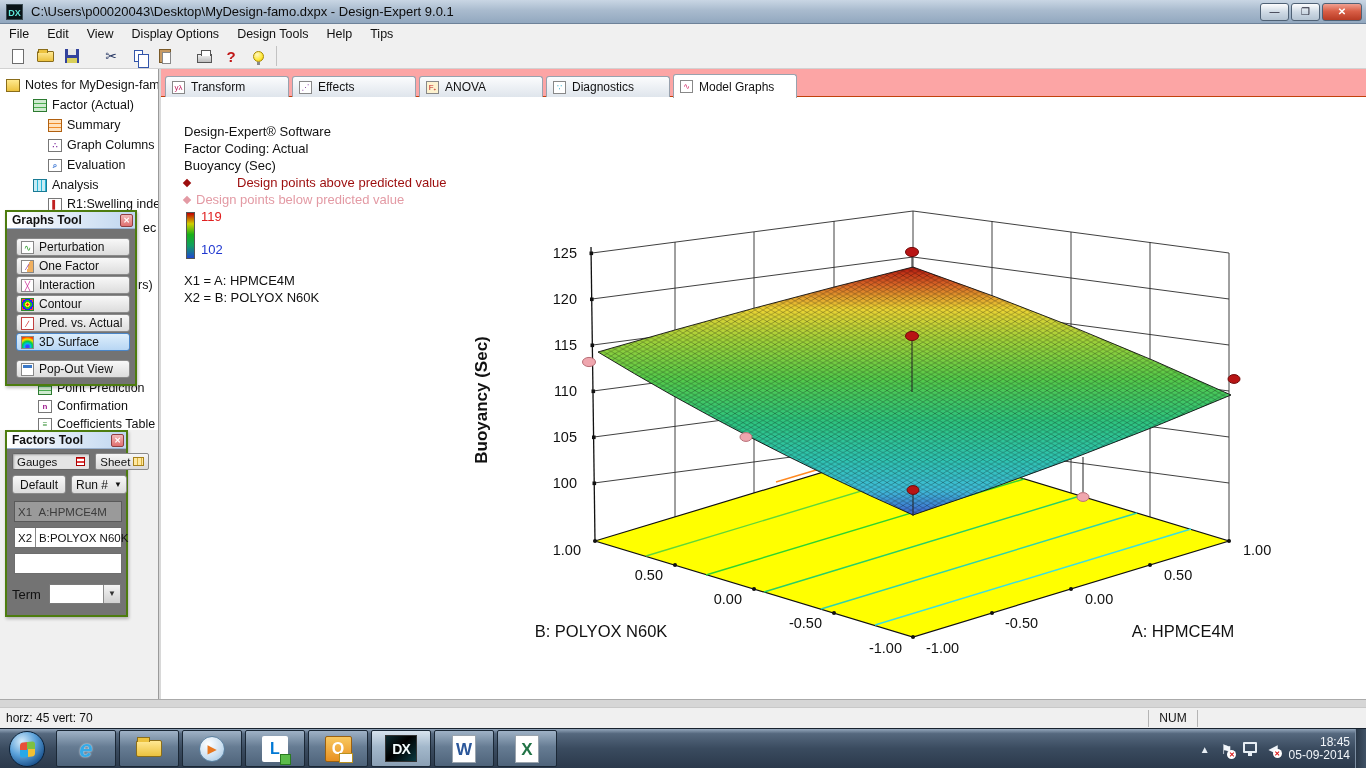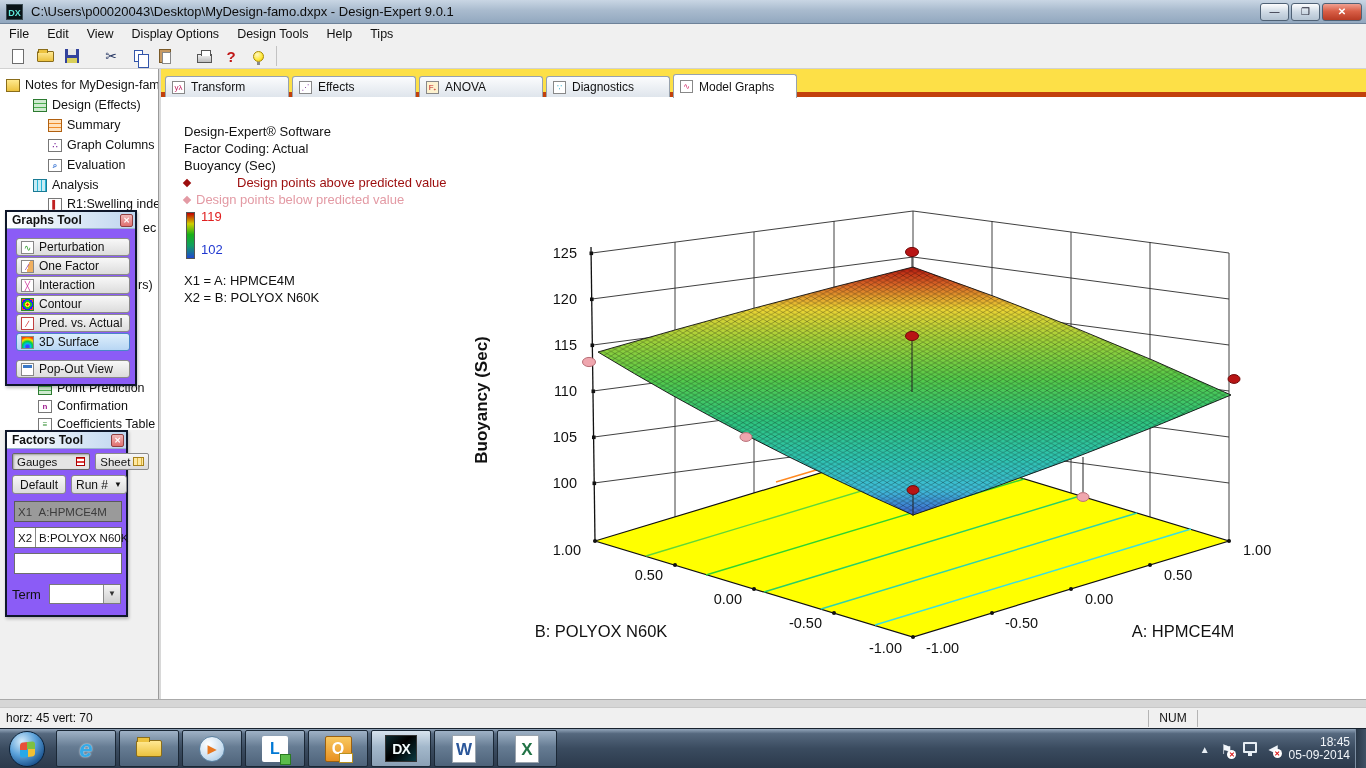--- a/index.html
+++ b/index.html
@@ -58,21 +58,21 @@
   .ti-orange { background:repeating-linear-gradient(0deg,#ffe2bf 0 3px,#ef8c2a 3px 4px),#ffe9cf; border-color:#b06010; }
   .ti-scatter { color:#8030a0; font-weight:bold; }
   .ti-mag { color:#2a6ad0; font-weight:bold; }
   .ti-blue { background:repeating-linear-gradient(90deg,#c8ecf4 0 3px,#28b6d8 3px 4px),#d8f2f8; border-color:#1a7a94; }
   .ti-resp { color:#c02020; font-weight:bold; }
   .ti-conf { color:#a02090; font-weight:bold; }
   .ti-coef { color:#2a8a2a; font-weight:bold; }
   .frag { position:absolute; font-size:12.5px; white-space:nowrap; }
 
   
-  .palette { position:absolute; background:#8b5cf6; border:2px solid #0f172a; box-shadow:1px 2px 3px rgba(0,0,0,.25); z-index:5; }
+  .palette { position:absolute; background:#737373; border:2px solid #4d7c0f; box-shadow:1px 2px 3px rgba(0,0,0,.25); z-index:5; }
   .pal-title { height:17px; background:linear-gradient(90deg,#ffffff,#bfd6ef); display:flex; align-items:center;
     padding-left:5px; font-weight:bold; font-size:12px; border-bottom:1px solid #9ab2cf; position:relative; }
   .pal-close { position:absolute; right:2px; top:2px; width:13px; height:13px; background:linear-gradient(#f2b8b8,#e07070);
     border:1px solid #904040; border-radius:2px; color:#fff; font-size:8px; line-height:11px; text-align:center; font-weight:bold; }
   .gt-btn { position:absolute; left:9px; width:114px; height:18px; border:1px solid #8a8a8a; border-radius:3px;
     background:linear-gradient(#f8f8f8,#dcdcdc); display:flex; align-items:center; gap:5px; padding-left:4px; font-size:12px; }
   .gt-btn.sel { background:linear-gradient(#ddeefc,#b8d6f4); border-color:#4a86c8; }
   .gi { width:13px; height:13px; border:1px solid #888; background:#fff; font-size:9px; line-height:12px; text-align:center; flex:0 0 auto; }
   .gi-pert { color:#2a9a2a; }
   .gi-onef { background:linear-gradient(105deg,#fff 55%,#f0b060 55%); color:#8030a0; }
@@ -94,21 +94,21 @@
     display:flex; align-items:center; font-size:11.5px; }
   .ft-field.selgray { background:#9a9a9a; color:#3c3c3c; border-color:#5a5a5a; }
   .ft-cell-label { padding:0 3px; border-right:1px solid #888; height:100%; display:flex; align-items:center; }
   .ft-cell-val { padding-left:3px; white-space:nowrap; }
   .combo { height:20px; background:#fff; border:1px solid #7a7a7a; position:relative; }
   .combo .drop { position:absolute; right:0; top:0; width:17px; height:100%; background:linear-gradient(#f4f4f4,#d0d0d0);
     border-left:1px solid #8a8a8a; font-size:8px; text-align:center; line-height:18px; color:#333; }
 
   
   .content { position:absolute; left:161px; top:0; width:1205px; height:630px; background:#fff; }
-  .tabstrip { position:absolute; left:0; top:0; width:1205px; height:28px; background:#fde047; border-bottom:5px solid #c2410c; }
+  .tabstrip { position:absolute; left:0; top:0; width:1205px; height:28px; background:#fca5a5; border-bottom:1px solid #c2410c; }
   .tab { position:absolute; top:7px; height:21px; width:124px; border:1px solid #98a2ae; border-bottom:none;
     border-radius:3px 3px 0 0; background:linear-gradient(#fbfcfd,#dfe5ec); display:flex; align-items:center; gap:6px;
     padding-left:6px; font-size:12px; }
   .tab.sel { top:5px; height:24px; background:#fff; z-index:2; }
   .tabi { width:13px; height:13px; border:1px solid #888; background:#fff; font-size:8px; line-height:12px; text-align:center; flex:0 0 auto; }
 
   
   .legend { position:absolute; left:23px; top:54px; font-size:13px; line-height:17px; white-space:nowrap; }
   .lg-row { display:flex; align-items:center; gap:6px; }
   .diamond { width:6px; height:6px; transform:rotate(45deg); flex:0 0 auto; }
@@ -235,21 +235,21 @@
 
     <div class="left-panel">
       <div class="tree-bg"></div>
 
       <div class="tree-item" style="left:6px; top:8px; width:152px;">
         <span class="ti ti-folder"></span>
         <span>Notes for MyDesign-famo</span>
       </div>
       <div class="tree-item" style="left:33px; top:28px; width:125px;">
         <span class="ti ti-green"></span>
-        <span>Design (Effects)</span>
+        <span>Factor (Actual)</span>
       </div>
       <div class="tree-item" style="left:48px; top:48px; width:110px;">
         <span class="ti ti-orange"></span>
         <span>Summary</span>
       </div>
       <div class="tree-item" style="left:48px; top:68px; width:110px;">
         <span class="ti ti-scatter">∴</span>
         <span>Graph Columns</span>
       </div>
       <div class="tree-item" style="left:48px; top:88px; width:110px;">

